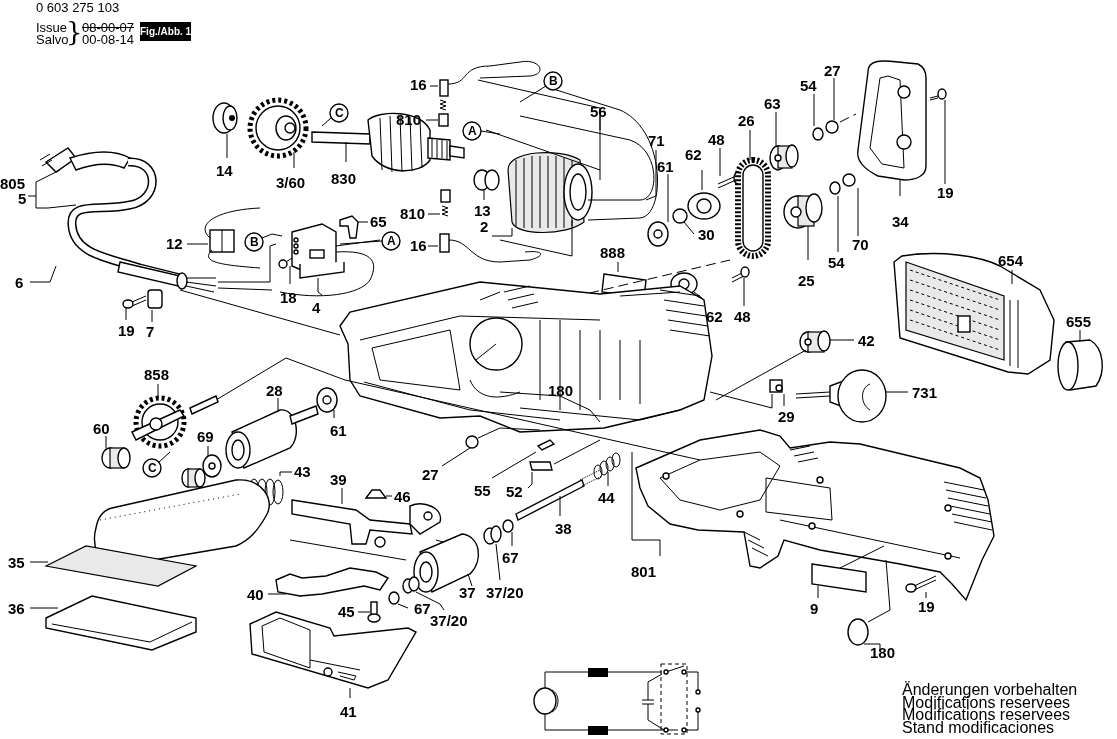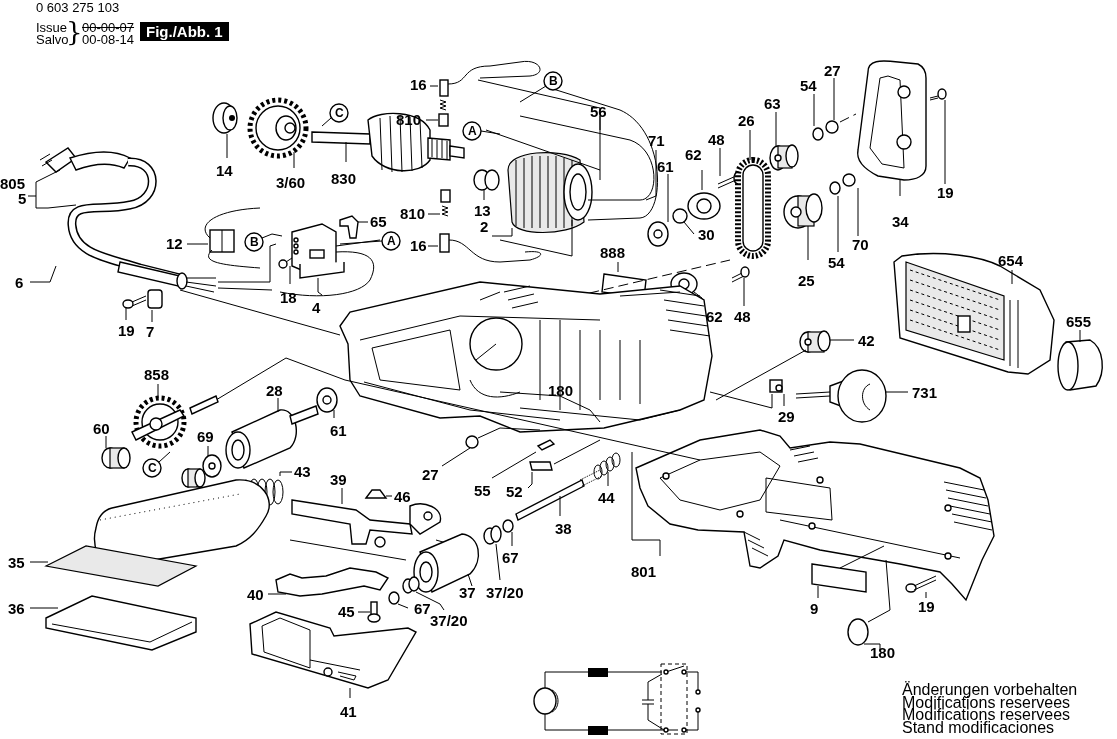--- a/index.html
+++ b/index.html
@@ -6,38 +6,38 @@
   body { width:1117px; height:739px; position:relative; overflow:hidden;
          font-family:"Liberation Sans", sans-serif; color:#000; }
   .hdr { position:absolute; font-size:13px; line-height:12px; }
   #part-number { left:36px; top:2px; }
   #stand-label { left:36px; top:22px; }
   #issue-label { left:36px; top:34px; }
   #stand-brace { left:66px; top:19px; font-size:26px; line-height:26px; font-family:"DejaVu Serif", serif; }
   #stand-date { left:82px; top:22px; text-decoration:line-through; }
   #issue-date { left:82px; top:34px; }
   #fig-badge { position:absolute; left:140px; top:22px; background:#000; color:#fff;
-               font-weight:bold; font-size:15px; line-height:19px; padding:0 6px; }
+               font-weight:bold; font-size:10px; line-height:19px; padding:0 0; }
   #disclaimer { position:absolute; left:902px; top:684px; font-size:16px; line-height:12.5px; }
   #diagram { position:absolute; left:0; top:0; }
   .lbl { font-family:"Liberation Sans", sans-serif; font-weight:bold; font-size:15px; fill:#000; }
   .circ-l { font-family:"Liberation Sans", sans-serif; font-weight:bold; font-size:12px; fill:#000; }
   .ln { stroke:#000; stroke-width:1; fill:none; }
   .pt { stroke:#000; stroke-width:1.4; fill:#fff; }
   .ptg { stroke:#000; stroke-width:1.2; fill:#e9e9e9; }
   .dash { stroke:#000; stroke-width:1; fill:none; stroke-dasharray:10 5; }
 </style>
 </head>
 <body>
 
 <div class="hdr" id="part-number">0 603 275 103</div>
 <div class="hdr" id="stand-label">Issue</div>
 <div class="hdr" id="issue-label">Salvo</div>
 <div class="hdr" id="stand-brace">}</div>
-<div class="hdr" id="stand-date">00-00-07</div>
+<div class="hdr" id="stand-date">08-00-07</div>
 <div class="hdr" id="issue-date">00-08-14</div>
 <div id="fig-badge">Fig./Abb. 1</div>
 
 <svg id="diagram" width="1117" height="739" viewBox="0 0 1117 739">
 
   <g>
     <path class="pt" d="M46,162 l22,-14 l8,10 l-20,14 z"></path>
     <path class="ln" d="M40,160 l10,-6 M42,166 l10,-6"></path>
     <path class="pt" d="M70,158 C95,150 115,150 130,158 l-6,10 C110,162 92,164 76,170 z"></path>
     <path d="M128,162 C160,160 160,200 130,205 C100,212 70,200 72,225 C74,255 110,258 140,268 L180,278" stroke="#000" stroke-width="9" fill="none"></path>

